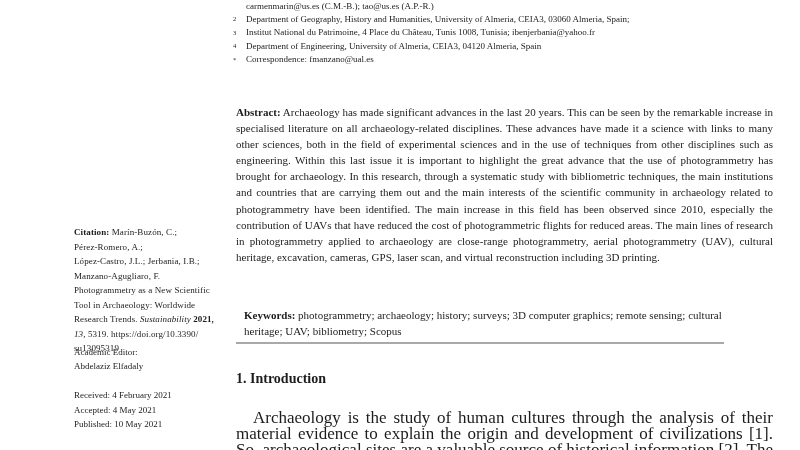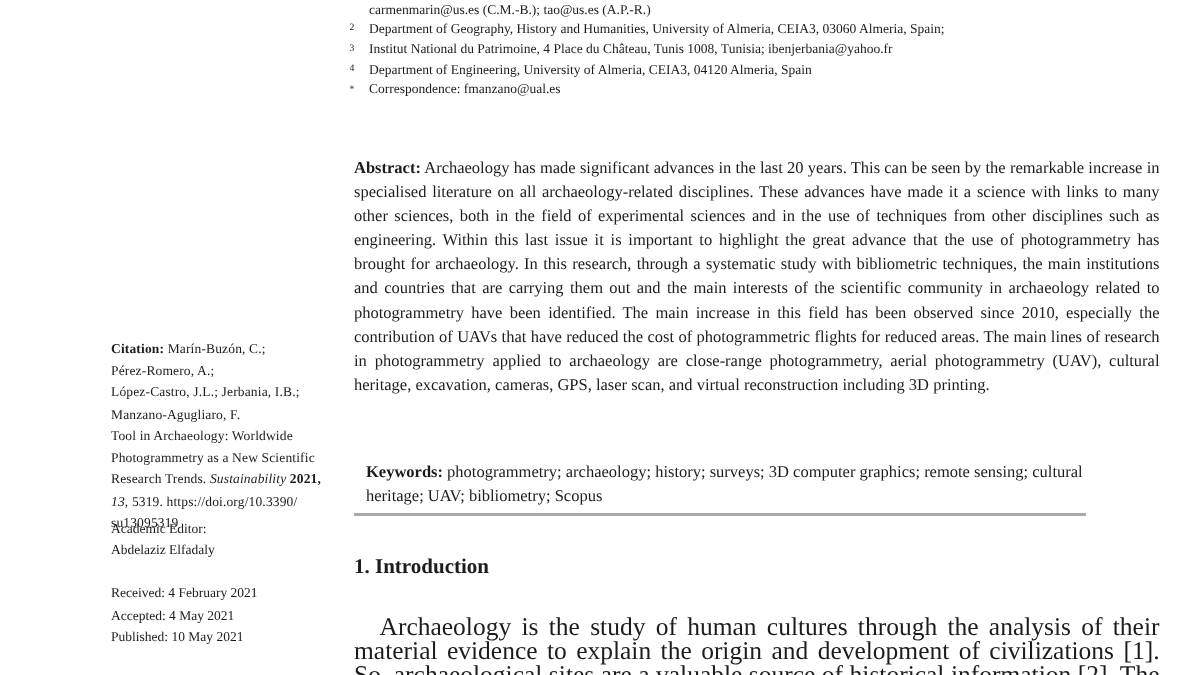--- a/index.html
+++ b/index.html
@@ -71,22 +71,22 @@
   i { font-style: italic; text-align: center; }
 </style>
 </head>
 <body>
 
 <div class="abs citation-block">
   <div class="cite-line"><b class="lbl">Citation:</b> <span>Marín-Buzón, C.;</span></div>
   <div class="cite-line">Pérez-Romero, A.;</div>
   <div class="cite-line">López-Castro, J.L.; Jerbania, I.B.;</div>
   <div class="cite-line">Manzano-Agugliaro, F.</div>
+  <div class="cite-line">Photogrammetry as a New Scientific</div>
   <div class="cite-line">Tool in Archaeology: Worldwide</div>
-  <div class="cite-line">Photogrammetry as a New Scientific</div>
   <div class="cite-line"><span>Research Trends.</span> <i>Sustainability</i> <b>2021,</b></div>
   <div class="cite-line"><i>13,</i> <span>5319. https://doi.org/10.3390/</span></div>
   <div class="cite-line">su13095319</div>
 </div>
 
 <div class="abs editor-block">
   <div>Academic Editor:</div>
   <div>Abdelaziz Elfadaly</div>
 </div>
 

